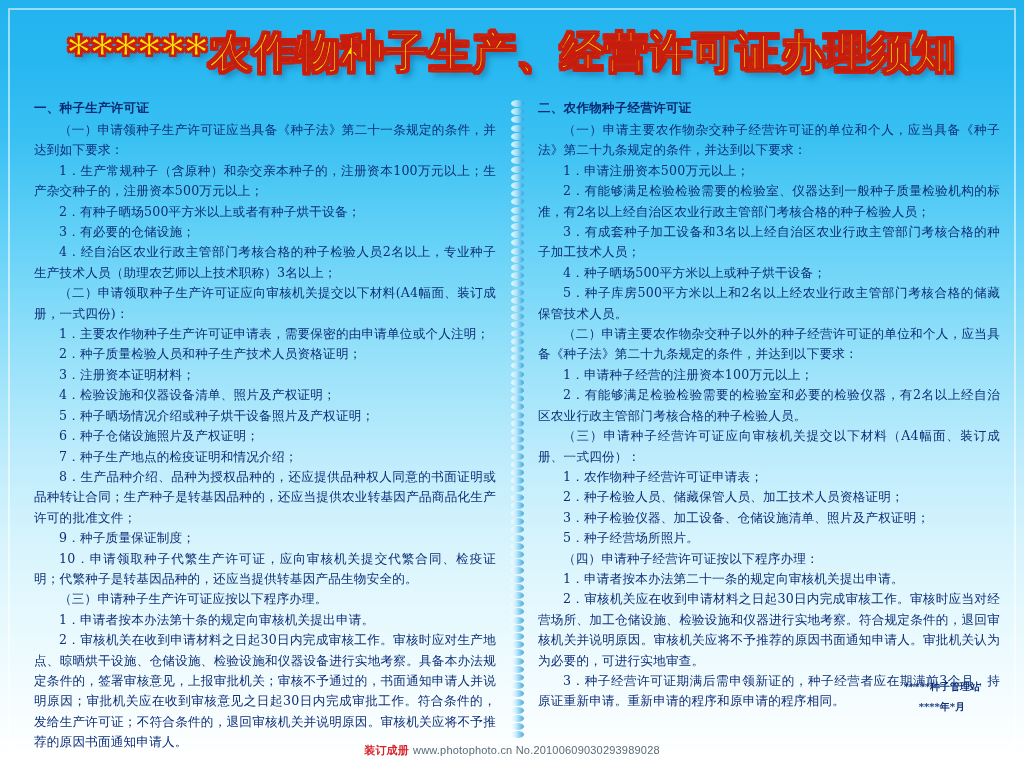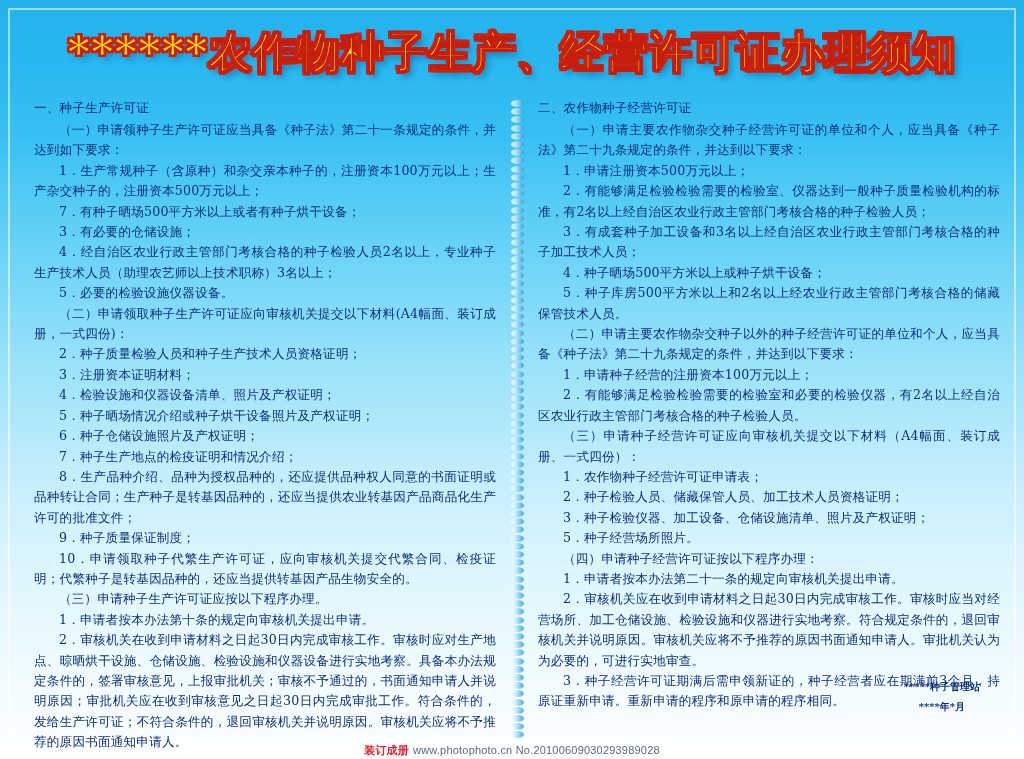--- a/index.html
+++ b/index.html
@@ -71,21 +71,21 @@
   .column {
     position: absolute;
     top: 100px;
     width: 462px;
     color: #0b2a6b;
   }
   #col-left { left: 34px; }
   #col-right { left: 538px; }
   .sec-title {
     font-family: "DejaVu Serif", "Liberation Serif", serif;
-    font-weight: normal;
+    font-weight: bold;
     font-size: 12.5px;
     color: #0a2a73;
     margin-bottom: 3px;
     letter-spacing: 0.3px;
   }
   .para {
     font-family: "DejaVu Serif", "Liberation Serif", serif;
     font-size: 12.6px;
     line-height: 20.4px;
     color: #0d2f78;
@@ -218,25 +218,25 @@
       <div class="bead" style="top: 615px;"></div>
       <div class="bead" style="top: 623.2px;"></div>
       <div class="bead" style="top: 631.4px;"></div>
     </div>
 
   <div class="column" id="col-left">
     <div class="sec-title">一、种子生产许可证</div>
     <div id="left-body">
         <div class="para indent">（一）申请领种子生产许可证应当具备《种子法》第二十一条规定的条件，并达到如下要求：</div>
         <div class="para indent">1．生产常规种子（含原种）和杂交亲本种子的，注册资本100万元以上；生产杂交种子的，注册资本500万元以上；</div>
-        <div class="para indent">7．有种子晒场500平方米以上或者有种子烘干设备；</div>
+        <div class="para indent">2．有种子晒场500平方米以上或者有种子烘干设备；</div>
         <div class="para indent">3．有必要的仓储设施；</div>
         <div class="para indent">4．经自治区农业行政主管部门考核合格的种子检验人员2名以上，专业种子生产技术人员（助理农艺师以上技术职称）3名以上；</div>
-        <div class="para indent">5．必要的检验设施仪器设备。</div>
         <div class="para indent">（二）申请领取种子生产许可证应向审核机关提交以下材料(A4幅面、装订成册，一式四份)：</div>
+        <div class="para indent">1．主要农作物种子生产许可证申请表，需要保密的由申请单位或个人注明；</div>
         <div class="para indent">2．种子质量检验人员和种子生产技术人员资格证明；</div>
         <div class="para indent">3．注册资本证明材料；</div>
         <div class="para indent">4．检验设施和仪器设备清单、照片及产权证明；</div>
         <div class="para indent">5．种子晒场情况介绍或种子烘干设备照片及产权证明；</div>
         <div class="para indent">6．种子仓储设施照片及产权证明；</div>
         <div class="para indent">7．种子生产地点的检疫证明和情况介绍；</div>
         <div class="para indent">8．生产品种介绍、品种为授权品种的，还应提供品种权人同意的书面证明或品种转让合同；生产种子是转基因品种的，还应当提供农业转基因产品商品化生产许可的批准文件；</div>
         <div class="para indent">9．种子质量保证制度；</div>
         <div class="para indent">10．申请领取种子代繁生产许可证，应向审核机关提交代繁合同、检疫证明；代繁种子是转基因品种的，还应当提供转基因产品生物安全的。</div>
         <div class="para indent">（三）申请种子生产许可证应按以下程序办理。</div>

